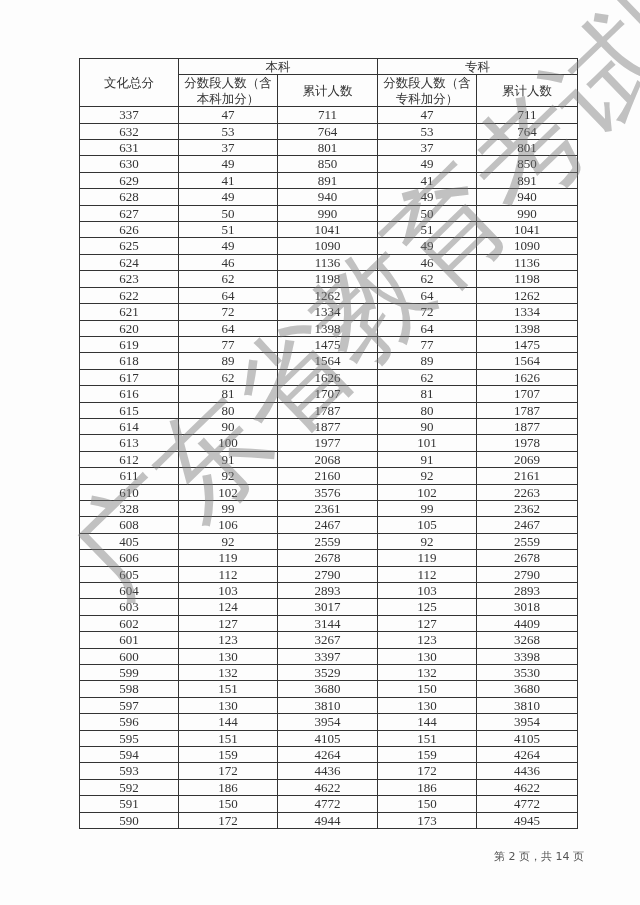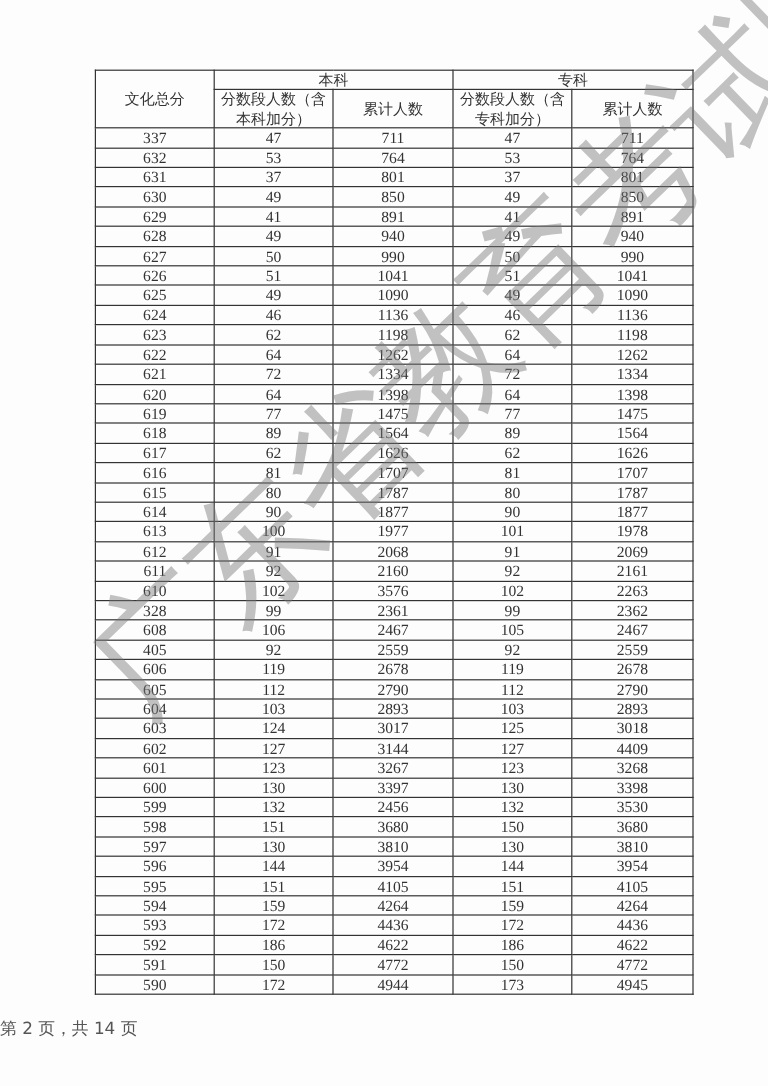--- a/index.html
+++ b/index.html
@@ -9,22 +9,22 @@
   table.score { position: absolute; left: 79px; top: 58px; width: 498px;
                 border-collapse: collapse; table-layout: fixed; z-index: 1; }
   table.score td, table.score th { border: 1px solid #333; text-align: center; padding: 0;
                 font-weight: normal; font-size: 13px; line-height: 15.4px; height: 15.4px; color: #333; }
   table.score th { font-family: "DejaVu Sans", "Liberation Sans", sans-serif; font-size: 12.5px; color: #333; }
   th.h-total { height: 56px; }
   th.h-group { height: 24px; line-height: 24px; }
   th.h-sub { height: 31px; line-height: 14px; }
   col.c0 { width: 99px; } col.c1 { width: 99px; } col.c2 { width: 100px; }
   col.c3 { width: 99px; } col.c4 { width: 101px; }
-  .footer { position: absolute; top: 849px; left: 0; width: 584px; text-align: left;
-            font-family: "DejaVu Sans", "Liberation Sans", sans-serif; font-size: 14px; color: #555; }
+  .footer { position: absolute; top: 849px; left: 0; width: 584px; text-align: right;
+            font-family: "DejaVu Sans", "Liberation Sans", sans-serif; font-size: 11px; color: #555; }
   .watermark { position: absolute; left: 40px; top: 520px; transform-origin: 0 0;
                transform: rotate(-44deg); font-family: "DejaVu Serif", serif; font-size: 112px;
                color: rgba(120,120,120,0.45); white-space: nowrap; z-index: 2; pointer-events: none;
                letter-spacing: -2px; font-weight: 300; }
 </style>
 </head>
 <body>
 
 <div class="page">
   <table class="score">
@@ -283,21 +283,21 @@
         <tr>
           <td>600</td>
           <td>130</td>
           <td>3397</td>
           <td>130</td>
           <td>3398</td>
         </tr>
         <tr>
           <td>599</td>
           <td>132</td>
-          <td>2456</td>
+          <td>3529</td>
           <td>132</td>
           <td>3530</td>
         </tr>
         <tr>
           <td>598</td>
           <td>151</td>
           <td>3680</td>
           <td>150</td>
           <td>3680</td>
         </tr>

